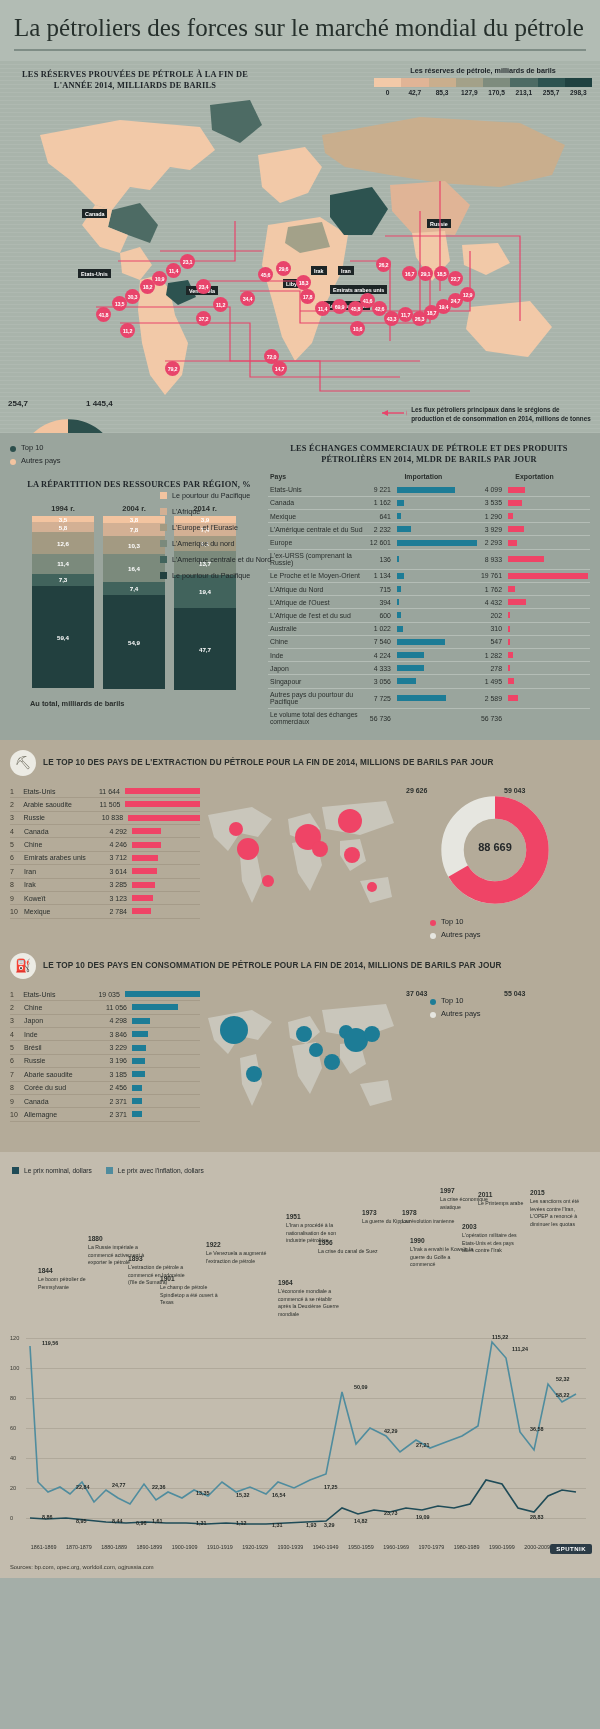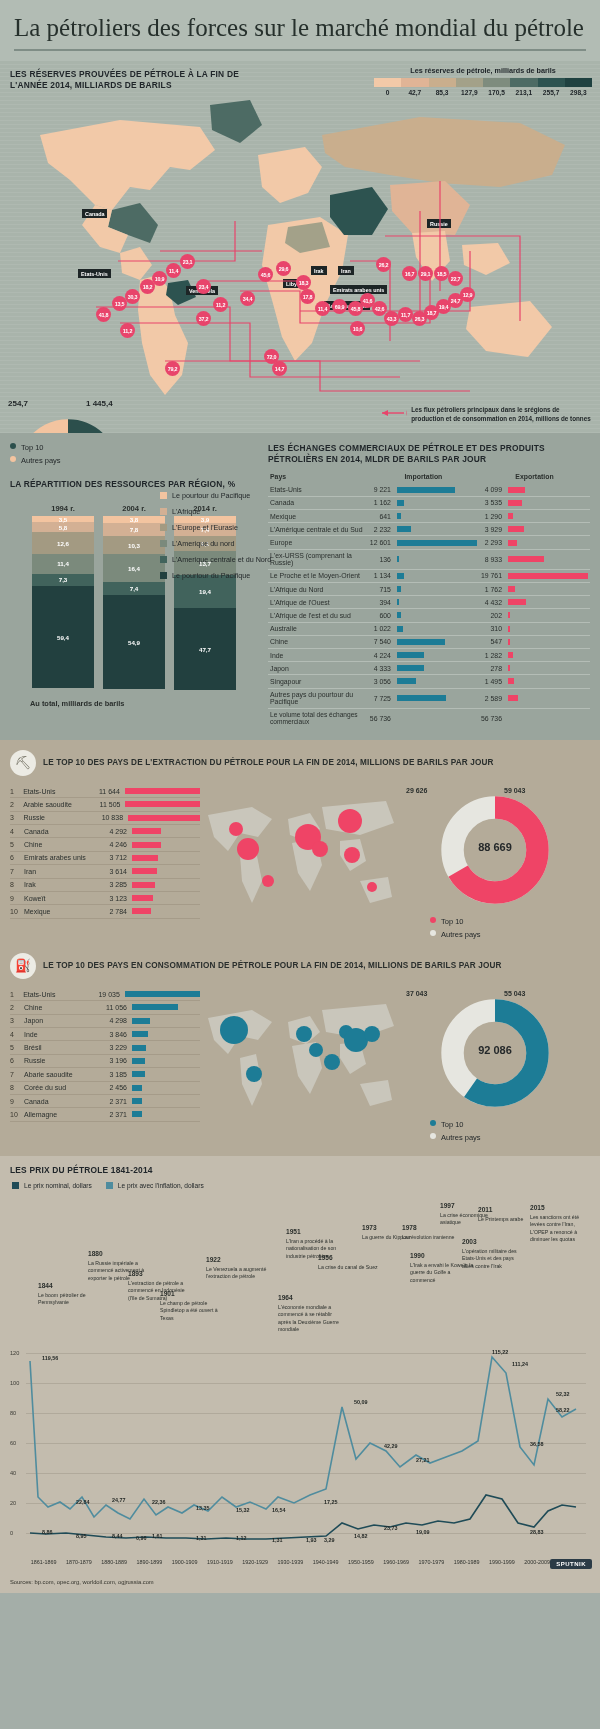--- a/index.html
+++ b/index.html
@@ -18,23 +18,23 @@
   }
   .subtitle { font-size:11px; line-height:1.35; margin-top:7px; color:#33393a; }
 
   .rule { height:2px; background:#7f8d86; margin:8px 0 0 0; }
 
   
   .sec-map { position:relative; background:#a9b4ab;
      background-image:repeating-linear-gradient(0deg, rgba(255,255,255,.07) 0 1px, transparent 1px 4px);
      height:372px; overflow:hidden; }
   .secttl {
-    font-family:Liberation Sans, sans-serif;
+    font-family:Liberation Serif, serif;
     font-weight:bold; font-size:8.4px; letter-spacing:.2px; line-height:1.35;
-    text-transform:uppercase; color:#20262a;
+    text-transform:uppercase; color:#20262a;text-align:center;
   }
   .map-ttl { position:absolute; left:10px; top:8px; width:250px; }
   .scale-wrap { position:absolute; right:8px; top:5px; width:218px; }
   .scale-cap { font-size:7.2px; font-weight:bold; color:#20262a; text-align:center; margin-bottom:3px;}
   .scale-bar { display:flex; height:9px; width:100%; }
   .scale-bar i { flex:1; display:block; }
   .scale-nums { display:flex; font-size:6.6px; font-weight:bold; margin-top:2px; color:#20262a; }
   .scale-nums span { flex:1; text-align:center; }
 
   .worldmap { position:absolute; left:0; top:14px; width:600px; height:350px; }
@@ -43,21 +43,21 @@
     font-size:5.4px; font-weight:bold; display:flex; align-items:center;
     justify-content:center; width:15px; height:15px; letter-spacing:-.2px;
   }
   .ctrylbl { position:absolute; background:#1d2526; color:#fff;
      font-size:5.4px; font-weight:bold; padding:1.5px 3px; white-space:nowrap;}
 
   
   .donut1 { position:absolute; left:14px; top:355px; width:108px; height:108px; }
   .dlabel { position:absolute; font-size:8px; font-weight:bold; color:#23282a; }
 
-  .leg { display:flex; align-items:flex-start; gap:5px; font-size:7.5px; margin-bottom:4px; color:#23282a;}
+  .leg { display:flex; align-items:flex-end; gap:5px; font-size:7.5px; margin-bottom:4px; color:#23282a;}
   .dot { width:6px; height:6px; border-radius:50%; display:inline-block; }
 
   .flow-note { position:absolute; right:8px; bottom:10px; width:210px;
      display:flex; align-items:flex-start; gap:4px; }
   .flow-note p { font-size:6.3px; font-weight:bold; line-height:1.45; color:#1d2325; }
 
   
   .sec2 { display:flex; background:#9aa59d; padding:10px 0 12px 0; }
   .col-left { width:268px; padding-left:10px; position:relative;}
   .col-right { width:332px; padding-right:10px; }
@@ -752,46 +752,38 @@
             <circle cx="104" cy="46" r="8"></circle>
             <circle cx="116" cy="62" r="7"></circle>
             <circle cx="146" cy="44" r="7"></circle>
             <circle cx="156" cy="52" r="12"></circle>
             <circle cx="172" cy="46" r="8"></circle>
             <circle cx="132" cy="74" r="8"></circle>
           </g>
         </svg>
       </div>
       <div class="donutbox">
-        <div style="position:relative; width:118px; height:118px; margin:6px auto 0 auto;">
-          <svg viewBox="0 0 100 100" width="118" height="118">
-            <circle cx="50" cy="50" r="36" fill="none" stroke="#e6e6e0" stroke-width="19" stroke-dasharray="226.2" transform="rotate(-90 50 50)"></circle>
-            <circle cx="50" cy="50" r="36" fill="none" stroke="#1d7c96" stroke-width="19" stroke-dasharray="135 91.2" transform="rotate(-90 50 50)"></circle>
-          </svg>
-          <div style="position:absolute;left:0;top:50px;width:118px;text-align:center;font-size:11px;font-weight:bold;color:#24282a;">92 086</div>
-        </div>
         <div style="position:absolute; left:6px; top:2px; font-size:7px; font-weight:bold;">37 043</div>
         <div style="position:absolute; left:104px; top:2px; font-size:7px; font-weight:bold;">55 043</div>
         <div style="margin:8px 0 0 30px;">
           <div class="leg">
             <span class="dot" style="background:#1d7c96;"></span>
             <span>Top 10</span>
           </div>
           <div class="leg">
             <span class="dot" style="background:#e6e6e0;"></span>
             <span>Autres pays</span>
           </div>
         </div>
       </div>
     </div>
 
   </div>
 
   <div class="sec5">
-    <div class="secttl">LES PRIX DU PÉTROLE 1841-2014</div>
     <div class="pl">
       <div class="leg">
         <span class="sq" style="background:#1f4b57;"></span>
         <span>Le prix nominal, dollars</span>
       </div>
       <div class="leg">
         <span class="sq" style="background:#4f8c9e;"></span>
         <span>Le prix avec l'inflation, dollars</span>
       </div>
     </div>

